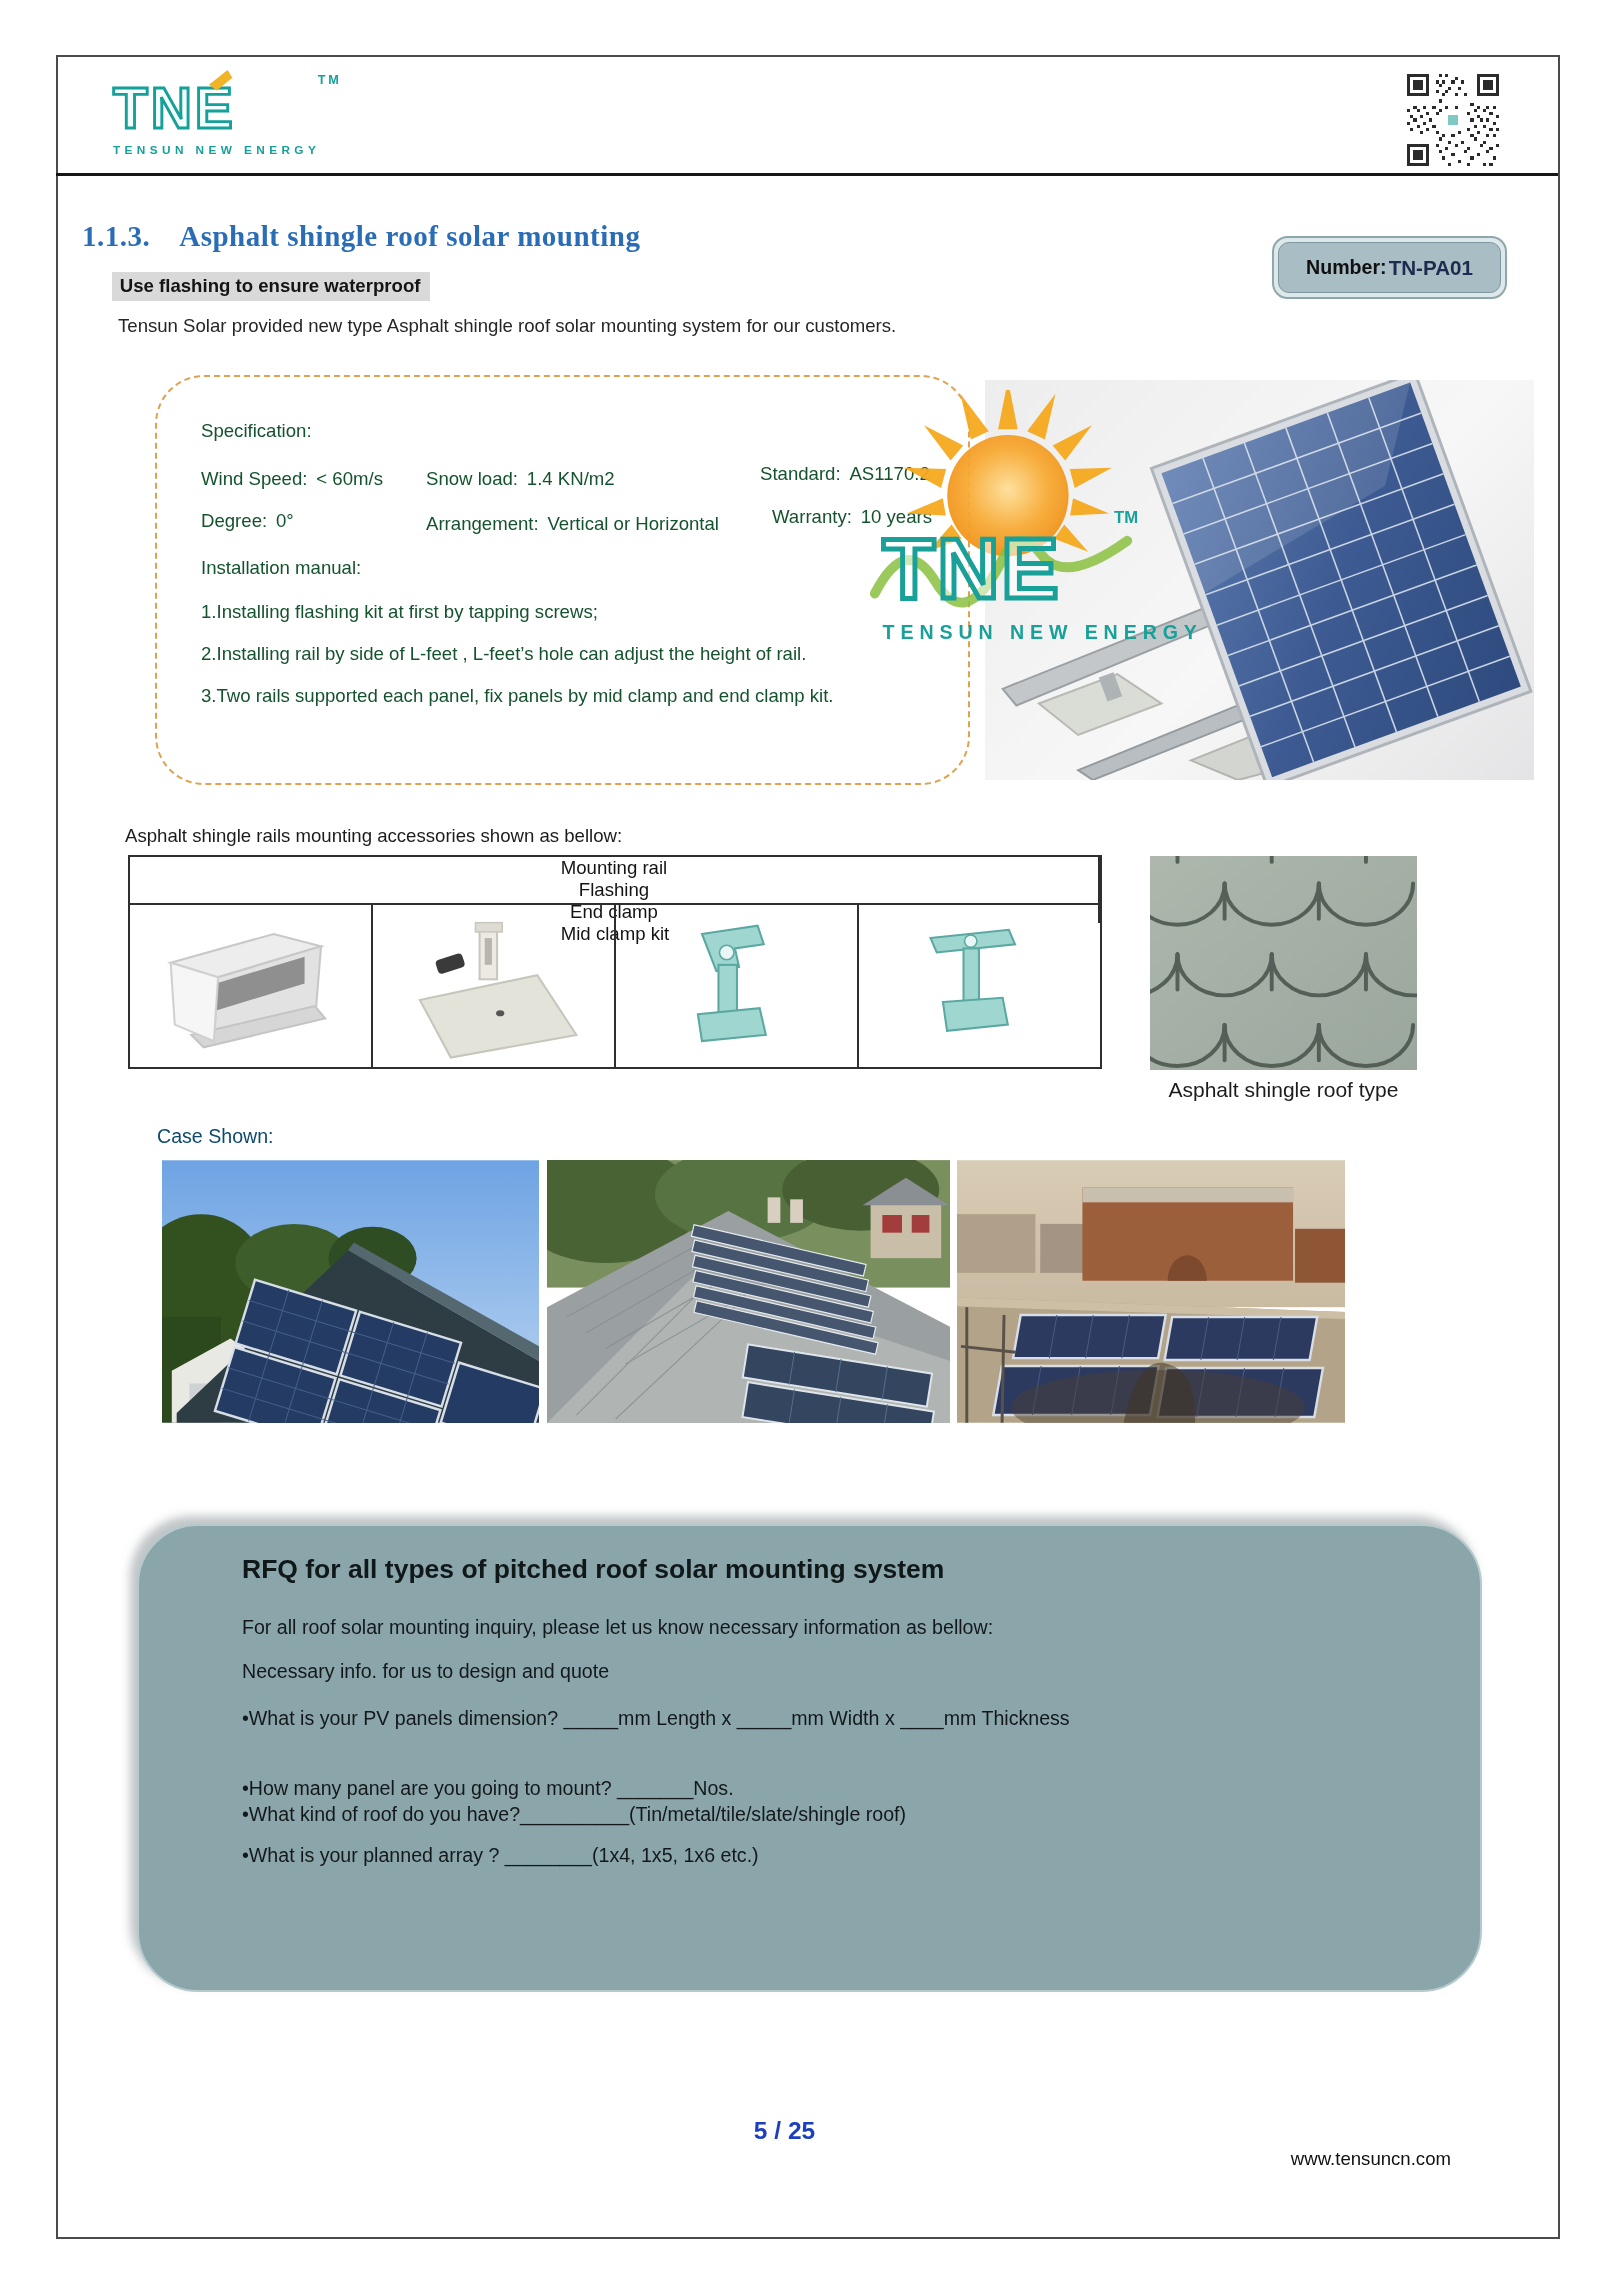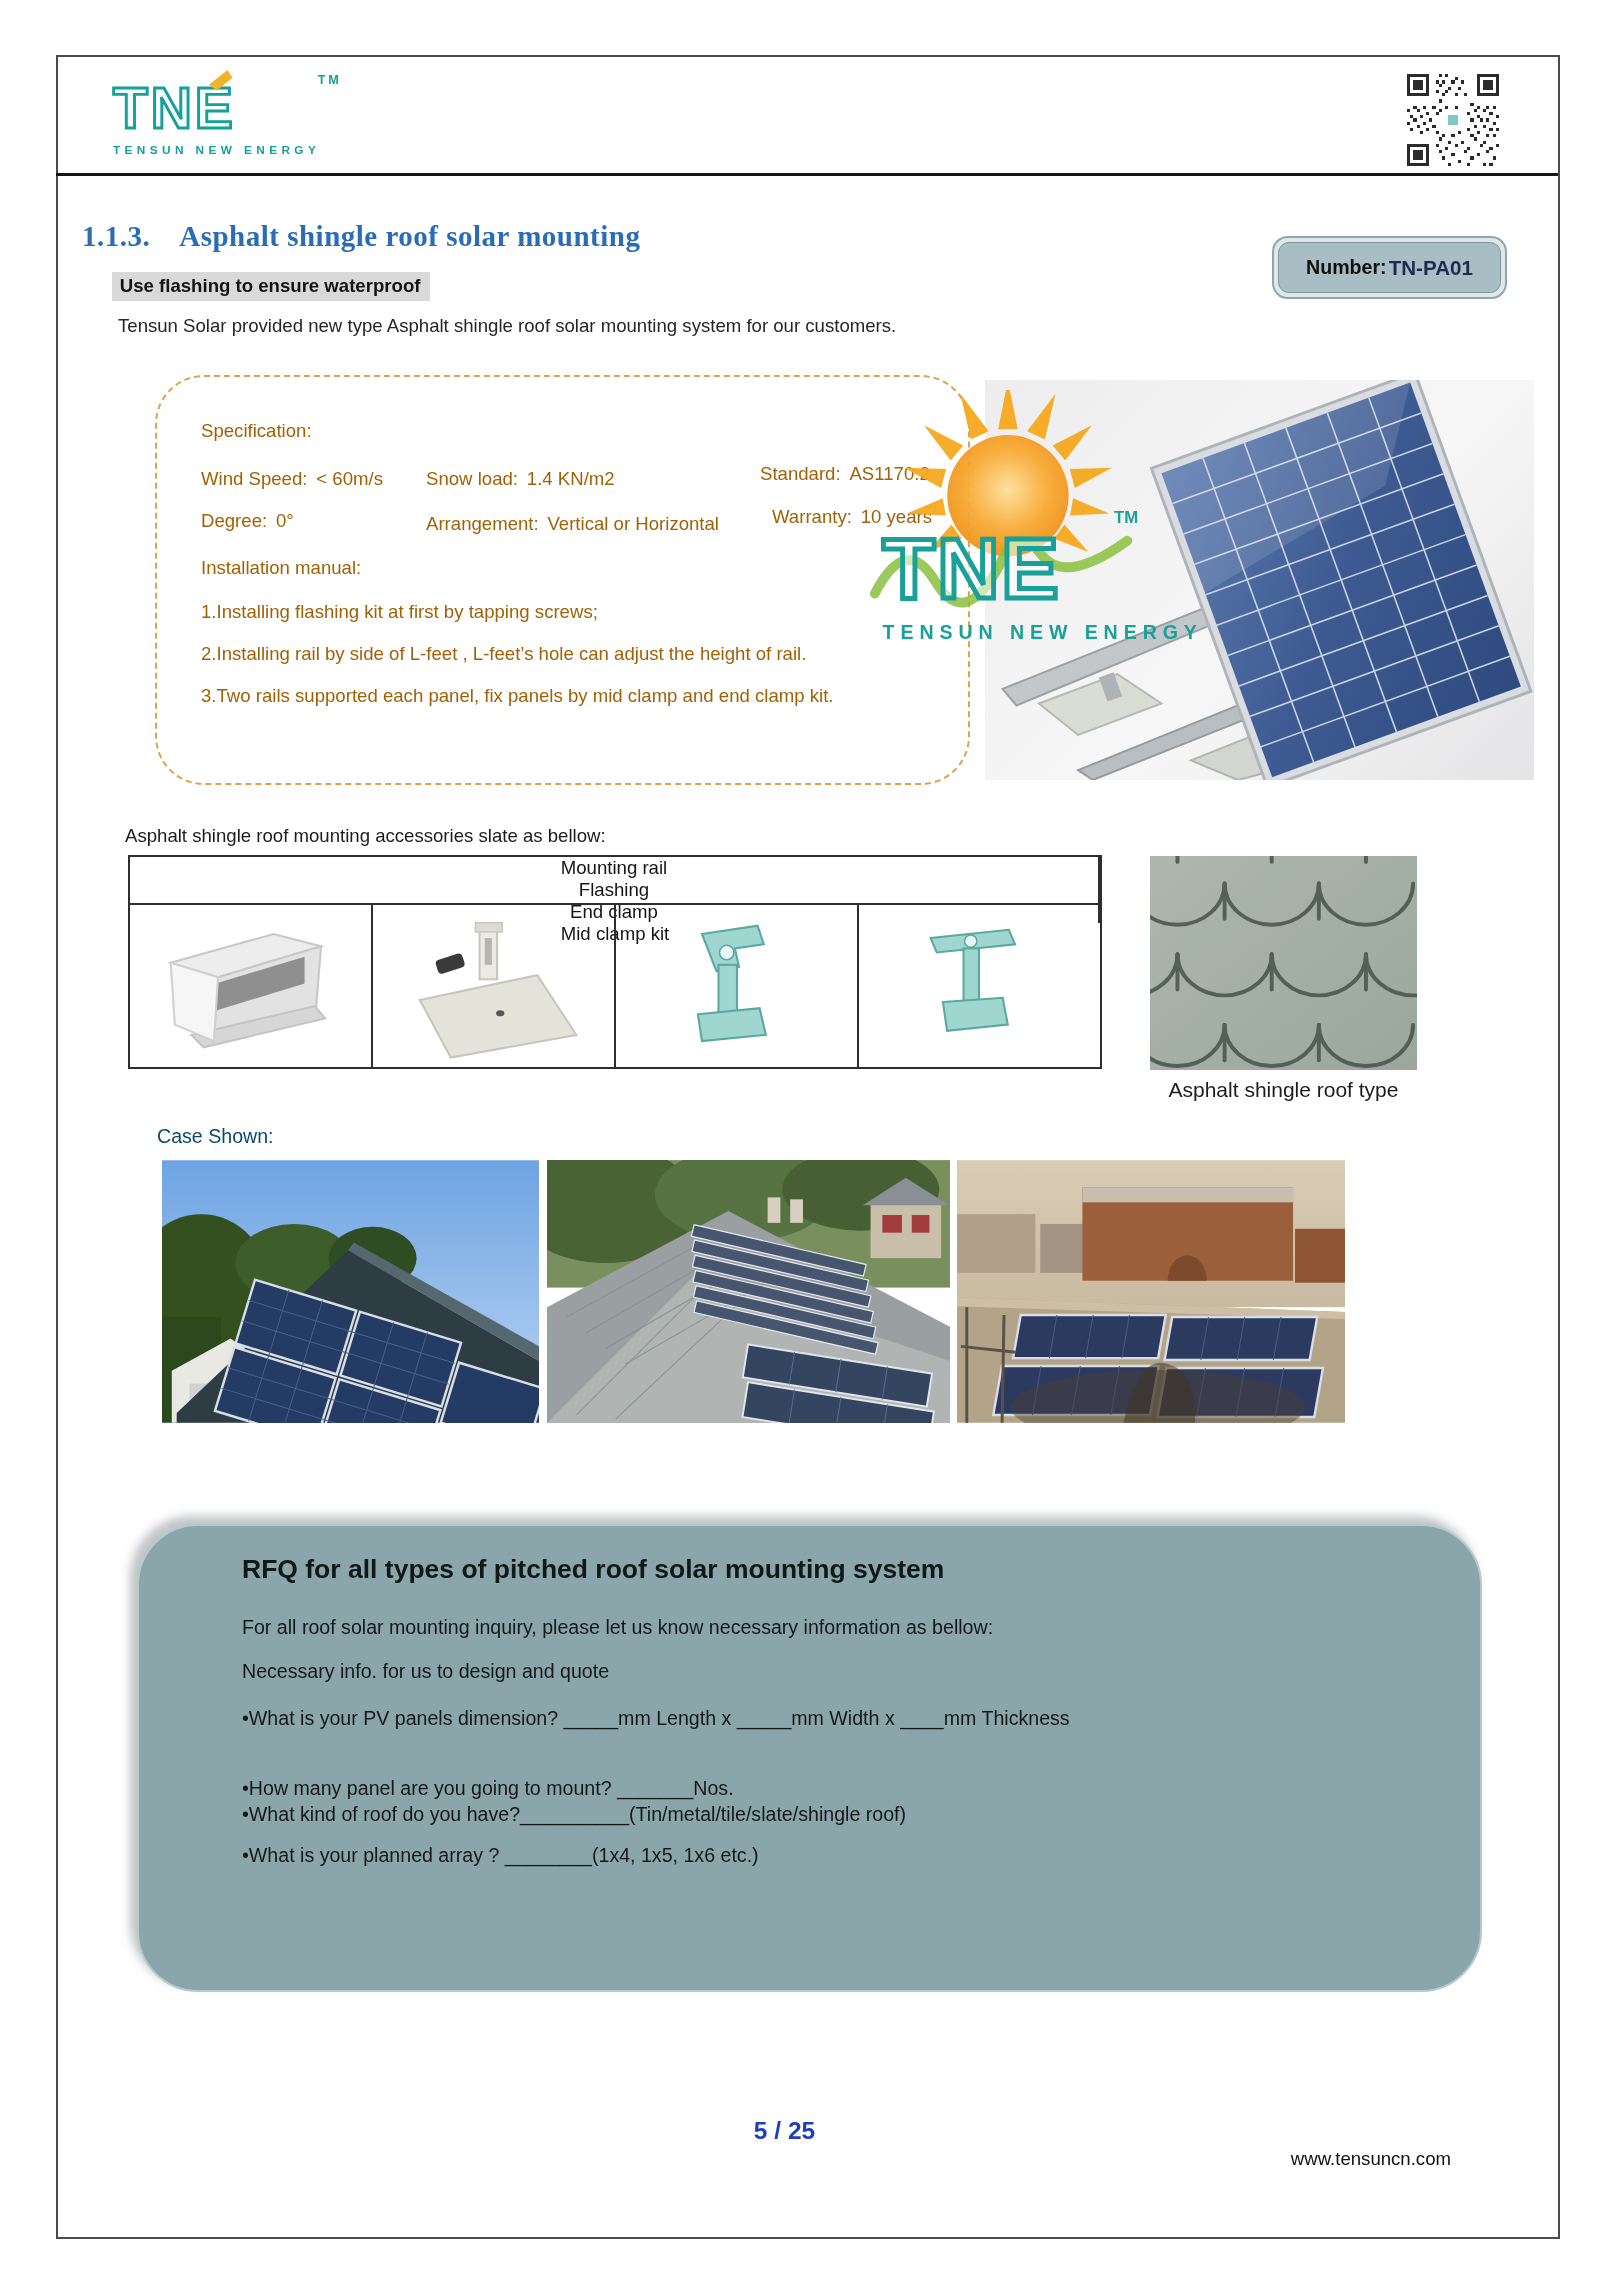--- a/index.html
+++ b/index.html
@@ -48,21 +48,21 @@
     justify-content:center; gap:2px;
   }
   .badge-label { font-weight:bold; font-size:19.6px; color:#101010; }
   .badge-value { font-size:20.6px; font-weight:bold; color:#1d2b4e; }
   .intro { left:118px; top:315px; font-size:18.6px; color:#262626; }
   
   .spec-box {
     left:155px; top:375px; width:815px; height:410px; box-sizing:border-box;
     border:2.9px dashed #e0a24f; border-radius:49px;
   }
-  .spec-text { font-size:18.6px; color:#a16207; white-space:nowrap; }
+  .spec-text { font-size:18.6px; color:#14532d; white-space:nowrap; }
   .spec-text .val { margin-left:8.8px; }
   
   .product-photo {
     left:985px; top:380px; width:549px; height:400px;
     background:linear-gradient(135deg,#ededed 0%,#f7f7f7 55%,#e4e4e6 100%);
   }
   
   .watermark { left:861px; top:390px; width:333px; height:323px; pointer-events:none; }
   .wm-tne {
     position:absolute; left:21.6px; top:135px; font-size:86px; font-weight:900;
@@ -282,21 +282,21 @@
         </g>
         <circle cx="0" cy="0" r="62" fill="url(#suncore)"></circle>
       </g>
       <path d="M14,208 q32,-62 62,-12 t66,-18 q18,-42 42,-10 t88,-14" fill="none" stroke="#8bbf3f" stroke-width="10" stroke-linecap="round" opacity="0.85"></path>
     </svg>
     <div class="wm-tne">TNE</div>
     <div class="wm-tm">TM</div>
     <div class="wm-sub">TENSUN NEW ENERGY</div>
   </div>
 
-  <div class="abs acc-caption">Asphalt shingle roof mounting accessories slate as bellow:</div>
+  <div class="abs acc-caption">Asphalt shingle rails mounting accessories shown as bellow:</div>
   <div class="abs acc-table">
     <div class="acc-head">
       <div class="cell">Mounting rail</div>
       <div class="cell">Flashing</div>
       <div class="cell">End clamp</div>
       <div class="cell">Mid clamp kit</div>
     </div>
     <div class="acc-body">
       <div class="cell">
         <svg viewBox="0 0 200 150" width="206" height="155">

